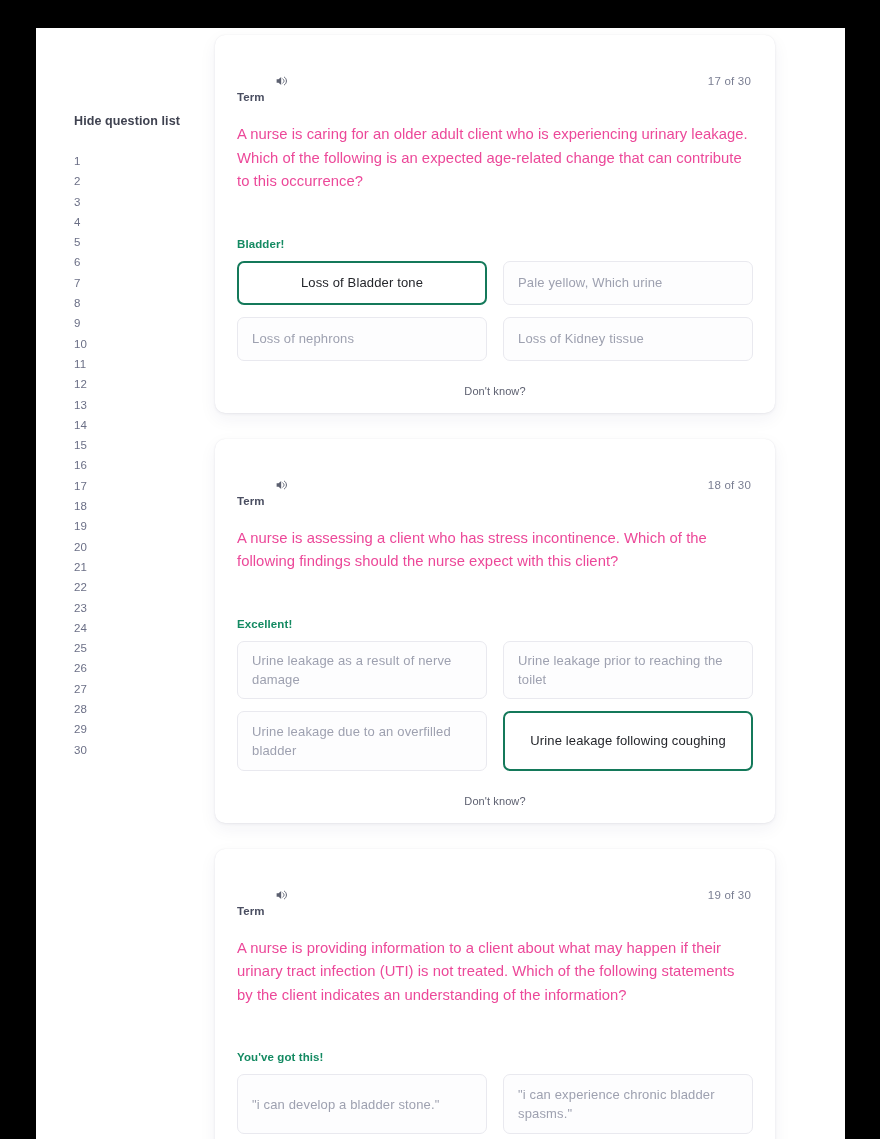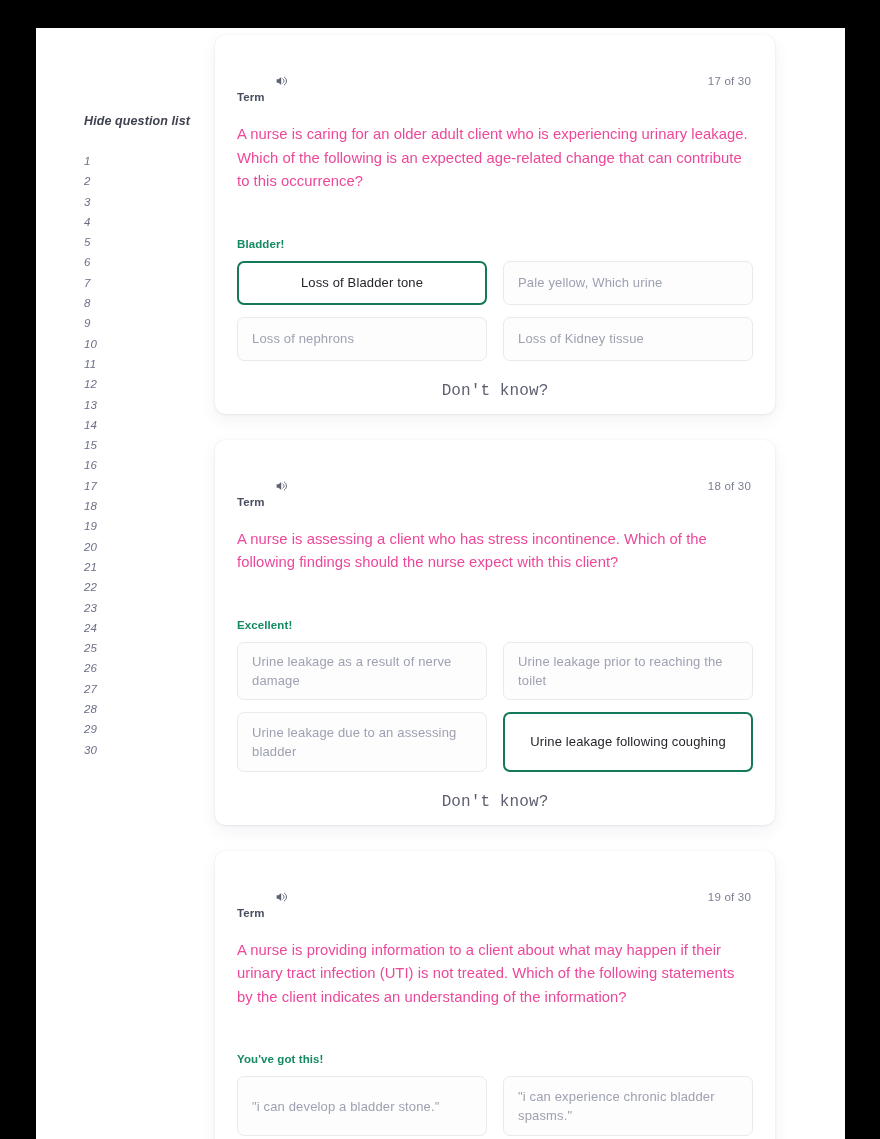--- a/index.html
+++ b/index.html
@@ -28,24 +28,23 @@
 
   .page-inner {
     position: relative;
     width: 809px;
     height: 1111px;
   }
 
   
   .qlist {
     position: absolute;
-    left: 48px;
+    left: 38px;
     top: 85px;
     width: 135px;
-    font-style: italic;
   }
   .qlist-toggle {
     font-size: 12.5px;
     font-weight: 700;
     color: #3f4250;
     letter-spacing: .1px;
     cursor: pointer;
     line-height: 16px;
   }
   .qlist-numbers {
@@ -163,25 +162,24 @@
     text-align: right;
     padding: 9px 13px;
   }
 
   .dont-know-row {
     text-align: center;
     padding-top: 20px;
   }
   .dont-know {
     display: inline-block;
-    font-size: 16px;
+    font-size: 11px;
     color: #5d6070;
     letter-spacing: .1px;
     cursor: pointer;
-    font-family: Liberation Mono, monospace;
   }
 </style>
 </head>
 <body>
 
 <div class="page">
   <div class="page-inner">
 
     <div class="qlist">
       <div class="qlist-toggle">Hide question list</div>
@@ -256,21 +254,21 @@
                 </svg>
               </span>
             </div>
             <span class="card-counter">18 of 30</span>
           </div>
           <div class="card-prompt">A nurse is assessing a client who has stress incontinence. Which of the following findings should the nurse expect with this client?</div>
           <div class="card-praise">Excellent!</div>
           <div class="options">
             <div class="option">Urine leakage as a result of nerve damage</div>
             <div class="option">Urine leakage prior to reaching the toilet</div>
-            <div class="option tall">Urine leakage due to an assessing bladder</div>
+            <div class="option tall">Urine leakage due to an overfilled bladder</div>
             <div class="option selected tall">Urine leakage following coughing</div>
           </div>
           <div class="dont-know-row"><span class="dont-know">Don't know?</span></div>
         </div>
         <div class="card">
           <div class="card-head">
             <div class="card-head-left">
               <span class="card-kind">Term</span>
               <span class="speaker-icon">
                 <svg width="14" height="14" viewBox="0 0 16 16" fill="none">

